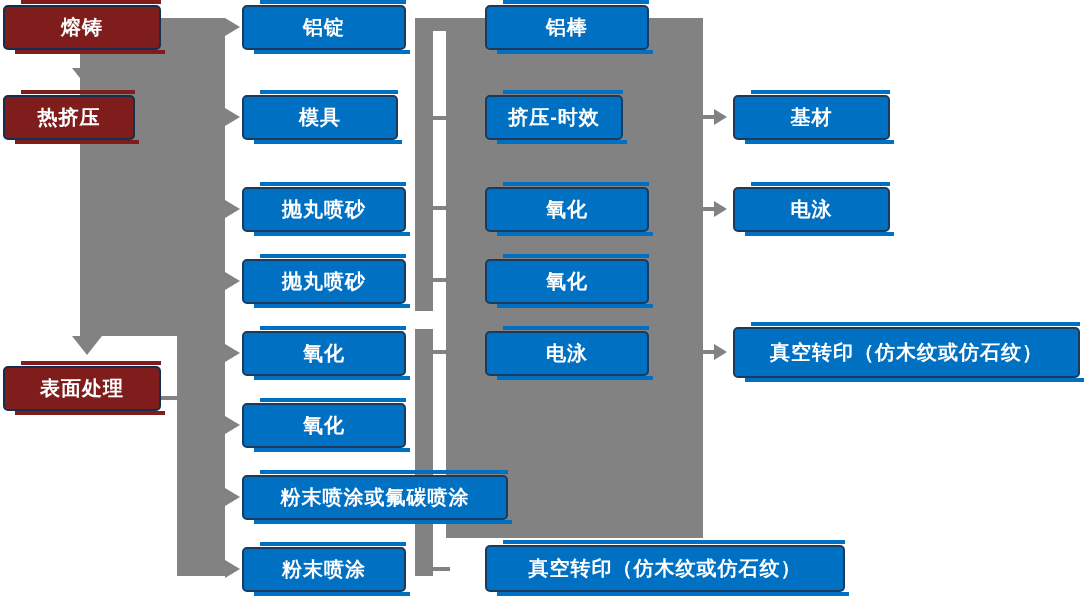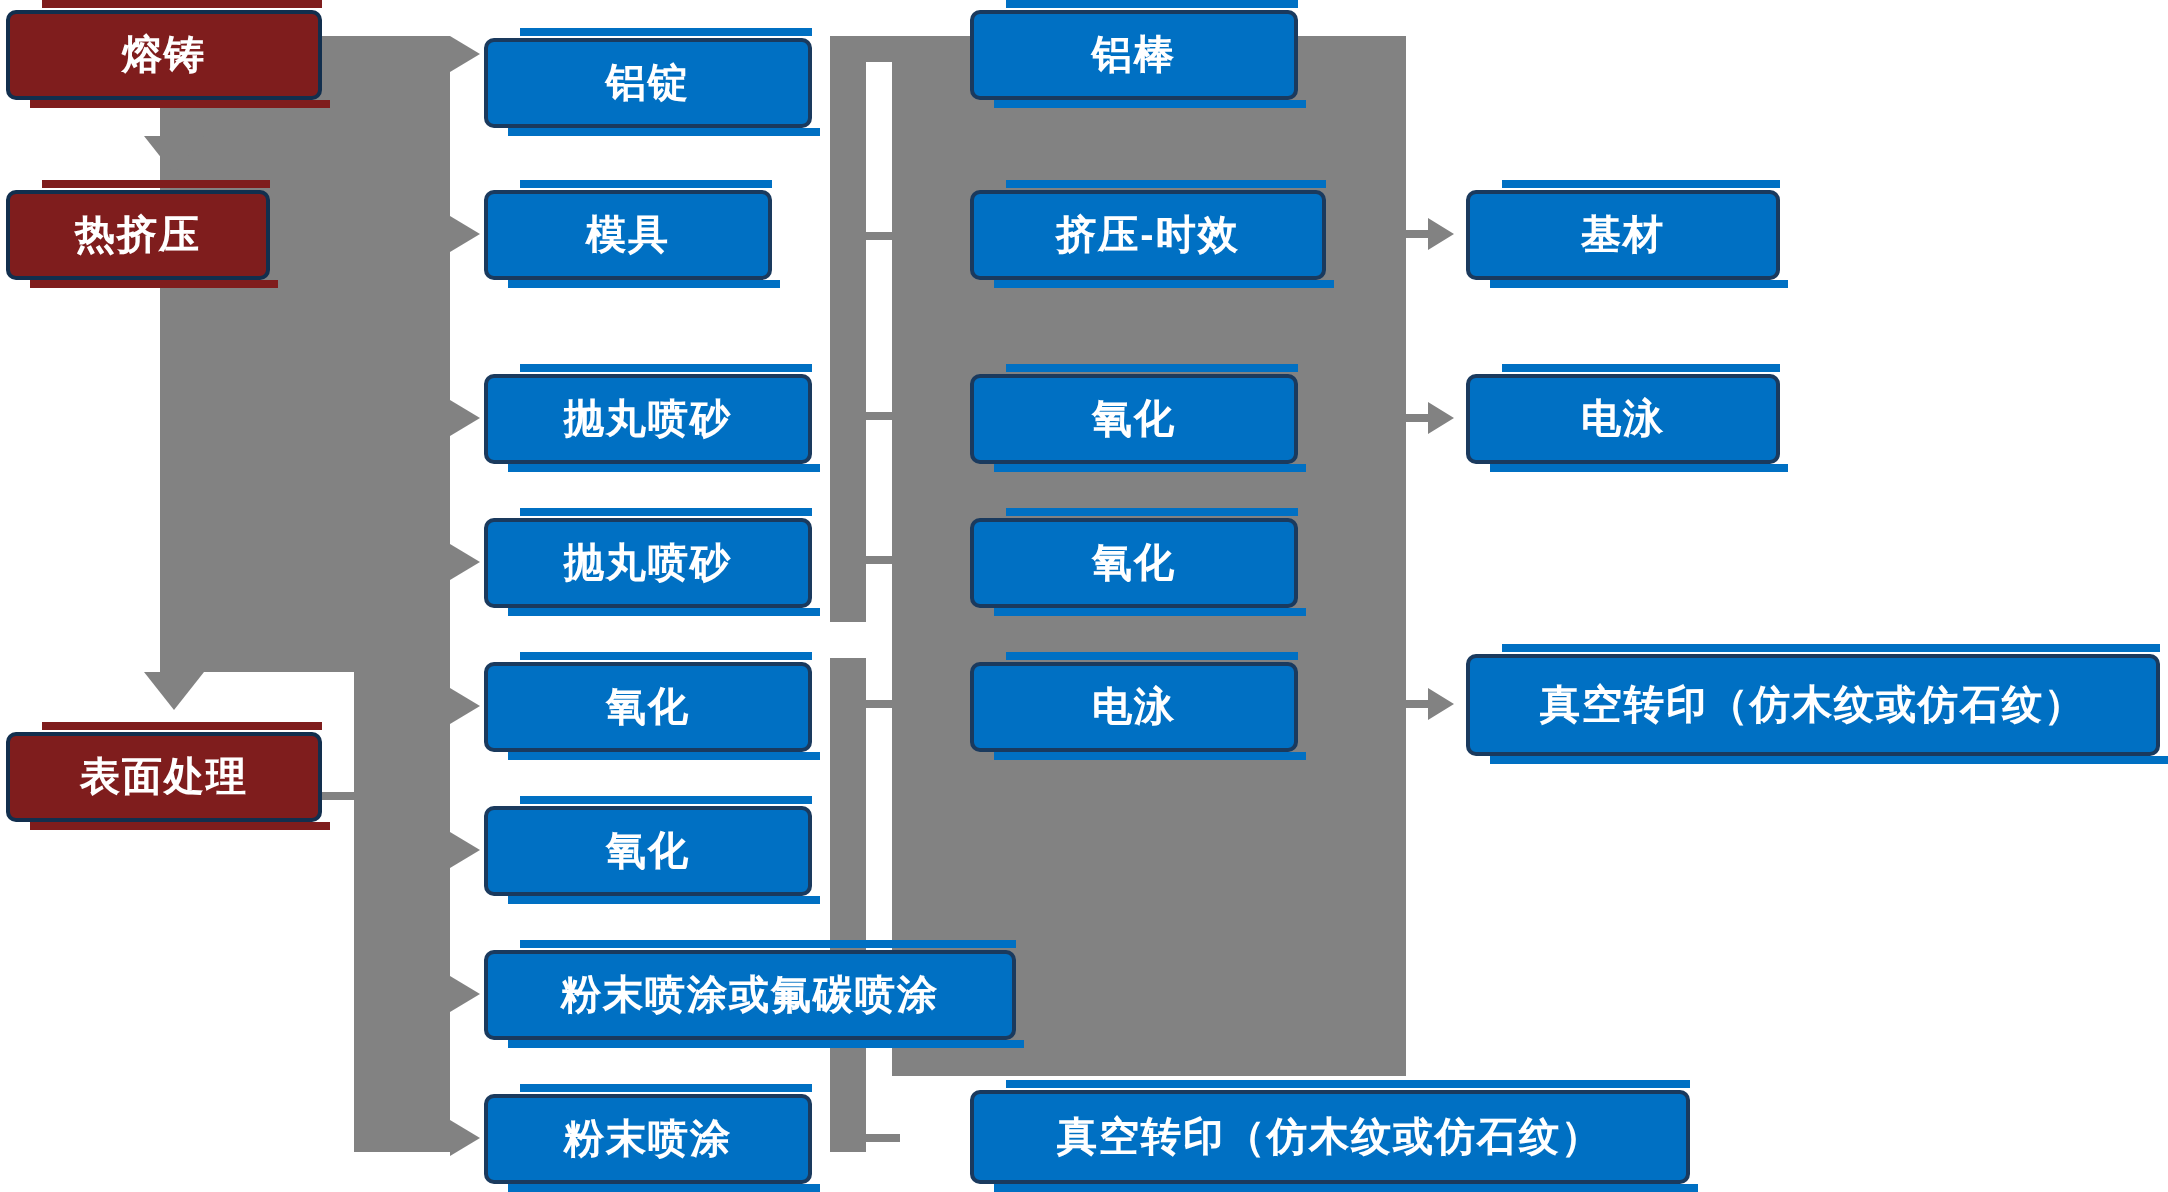--- a/index.html
+++ b/index.html
@@ -79,31 +79,31 @@
     <rect x="703" y="207" width="11" height="4"></rect>
     <path d="M714,201 L727,209 L714,217 Z"></path>
     <rect x="703" y="350" width="11" height="4"></rect>
     <path d="M714,344 L727,352 L714,360 Z"></path>
   </svg>
 
   <div class="node dark" style="left:3px;top:5px;width:158px;">熔铸</div>
   <div class="node dark" style="left:3px;top:95px;width:132px;">热挤压</div>
   <div class="node dark" style="left:3px;top:366px;width:158px;text-align:right;">表面处理</div>
 
-  <div class="node" style="left:242px;top:5px;width:164px;margin-top:14px;">铝锭</div>
-  <div class="node" style="left:242px;top:95px;width:144px;">模具</div>
+  <div class="node" style="left:242px;top:5px;width:164px;">铝锭</div>
+  <div class="node" style="left:242px;top:95px;width:156px;">模具</div>
   <div class="node" style="left:242px;top:187px;width:164px;">抛丸喷砂</div>
   <div class="node" style="left:242px;top:259px;width:164px;">抛丸喷砂</div>
   <div class="node" style="left:242px;top:331px;width:164px;">氧化</div>
   <div class="node" style="left:242px;top:403px;width:164px;">氧化</div>
   <div class="node" style="left:242px;top:475px;width:266px;">粉末喷涂或氟碳喷涂</div>
   <div class="node" style="left:485px;top:5px;width:164px;">铝棒</div>
 
   <div class="node" style="left:242px;top:547px;width:164px;">粉末喷涂</div>
-  <div class="node" style="left:485px;top:95px;width:178px;">挤压-时效</div>
+  <div class="node" style="left:485px;top:95px;width:138px;">挤压-时效</div>
   <div class="node" style="left:485px;top:187px;width:164px;">氧化</div>
   <div class="node" style="left:485px;top:259px;width:164px;">氧化</div>
   <div class="node" style="left:485px;top:331px;width:164px;">电泳</div>
   <div class="node" style="left:485px;top:545px;width:360px;height:47px;">真空转印（仿木纹或仿石纹）</div>
 
   <div class="node" style="left:733px;top:95px;width:157px;">基材</div>
   <div class="node" style="left:733px;top:187px;width:157px;">电泳</div>
   <div class="node" style="left:733px;top:327px;width:347px;height:51px;">真空转印（仿木纹或仿石纹）</div>
 
 </div>

